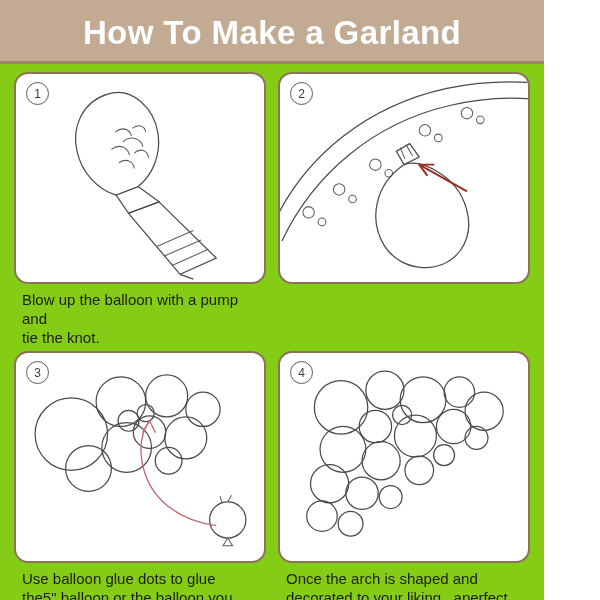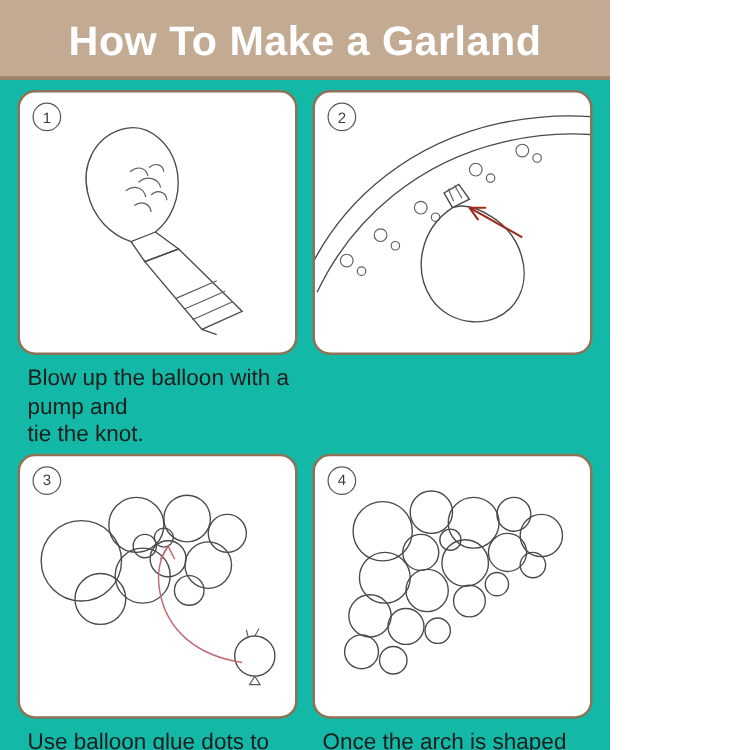--- a/index.html
+++ b/index.html
@@ -8,23 +8,23 @@
   }
   body {
     width: 600px;
     height: 600px;
     background: #ffffff;
     font-family: "Liberation Sans", sans-serif;
     overflow: hidden;
   }
   .page {
     position: relative;
-    width: 488px;
+    width: 544px;
     height: 600px;
-    background: #14b8a6;
+    background: #84cc16;
     box-sizing: border-box;
   }
   
   .header {
     position: relative;
     height: 64px;
     background: #c2ab92;
     display: flex;
     align-items: center;
     justify-content: center;
@@ -90,21 +90,21 @@
   }
   .panel svg {
     position: absolute;
     inset: 0;
     width: 100%;
     height: 100%;
     display: block;
   }
   .caption {
     margin: 7px 2px 0 8px;
-    font-size: 18px;
+    font-size: 15px;
     line-height: 1.25;
     color: #1d1d1d;
     white-space: pre-line;
   }
   .ln { stroke: #4a4a4a; fill: none; stroke-width: 1.3; }
   .ln-thin { stroke: #5d5d5d; fill: none; stroke-width: 1.1; }
   .arrow-red { stroke: #9c2b20; fill: none; stroke-width: 2; }
   .arrow-pink { stroke: #c06b72; fill: none; stroke-width: 1.4; }
 </style>
 </head>

